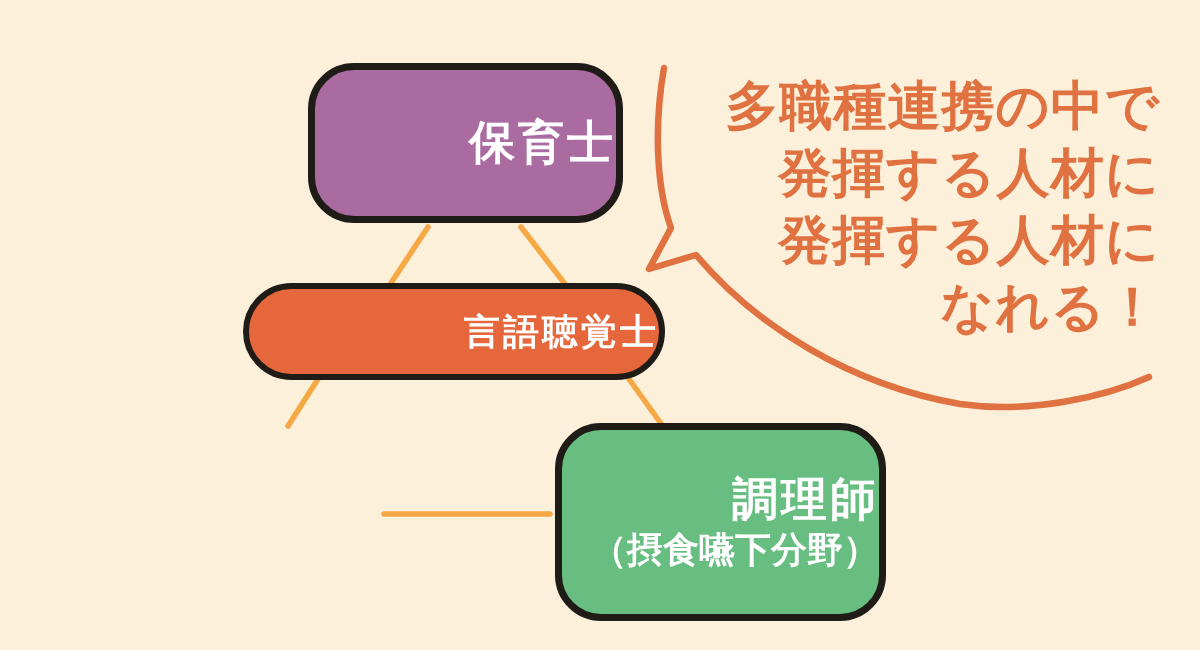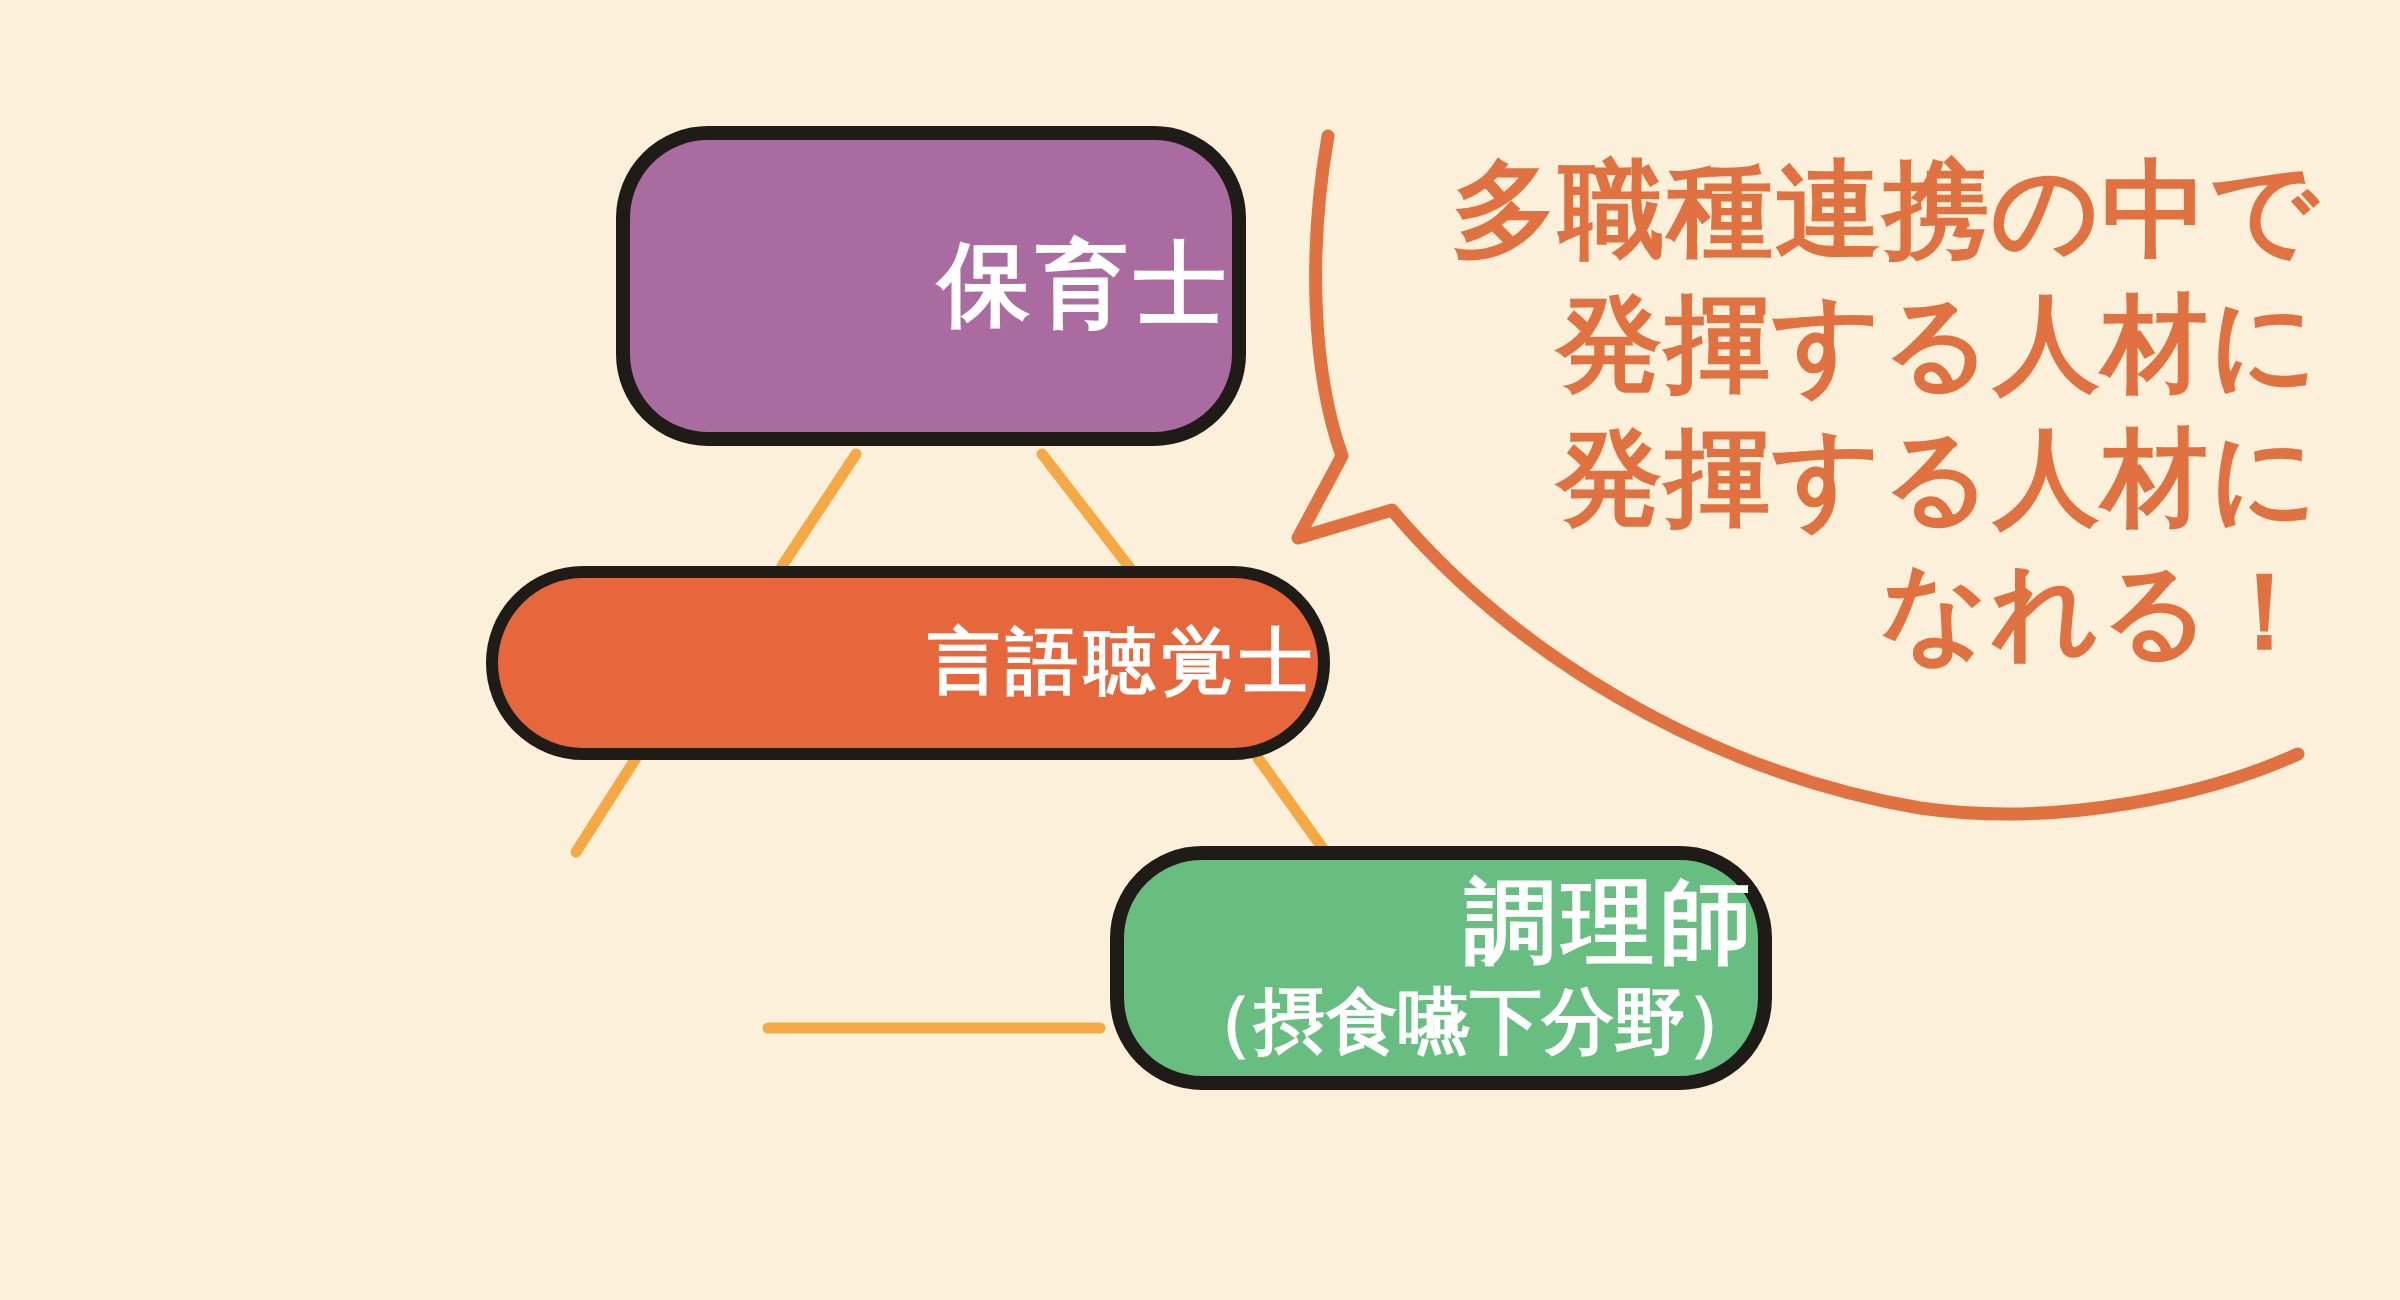--- a/index.html
+++ b/index.html
@@ -75,21 +75,21 @@
     background:var(--node-slp);
     border-width:6px;
     border-radius:49px;
   }
   .node-slp .title{font-size:36px;}
   .node-careworker{
     left:50px;top:424px;width:327px;height:163px;
     background:var(--node-careworker);
   }
   .node-cook{
-    left:555px;top:423px;width:331px;height:122px;
+    left:555px;top:423px;width:331px;height:198px;
     background:var(--node-cook);
   }
   .node-cook .subtitle{font-size:36px;letter-spacing:0;}
   .speech-text{
     position:absolute;
     left:655px;top:72px;width:505px;
     text-align:right;
     color:var(--speech);
     font-weight:700;
     font-size:53px;

